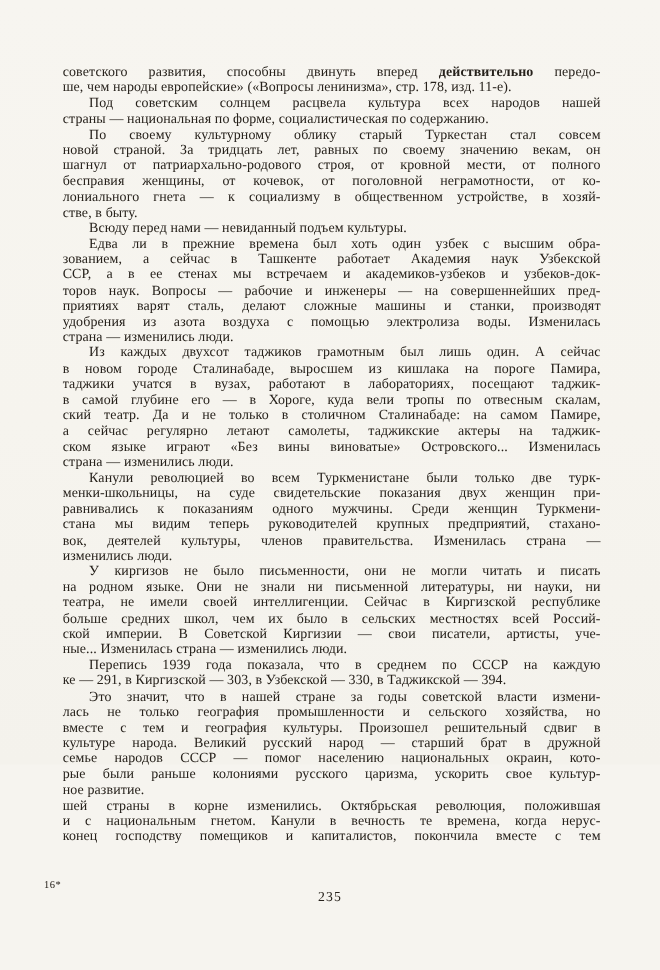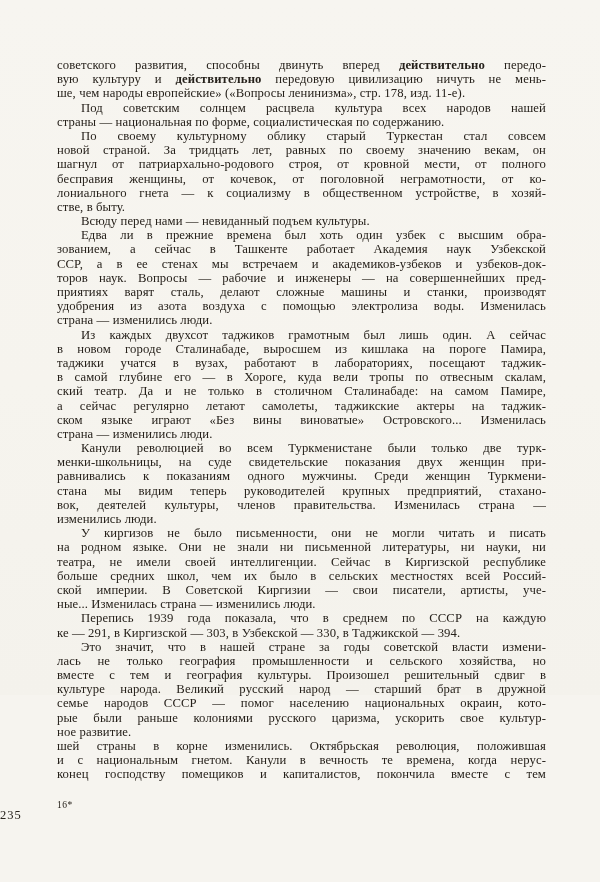--- a/index.html
+++ b/index.html
@@ -38,41 +38,41 @@
     text-align-last: left;
   }
   .line.indent {
     text-indent: 24px;
   }
   .bold {
     font-weight: bold;
   }
   .footer-sig {
     position: absolute;
-    left: 57px;
+    left: 40px;
     top: 800px;
     font-size: 9.5px;
     letter-spacing: 0.5px;
   }
   .footer-pagenum {
     position: absolute;
     left: 0;
     top: 808px;
     width: 600px;
+    text-align: center;
     font-size: 12.5px;
     letter-spacing: 1px;
   }
 </style>
 </head>
 <body>
 
 <div class="page">
   <main class="page-text">
       <div class="line"><span>советского развития, способны двинуть вперед </span><span class="bold">действительно</span><span> передо-</span></div>
-      <div class="line"><span>вую культуру и </span><span class="bold">действительно</span><span> передовую цивилизацию ничуть не мень-</span></div>
       <div class="line last"><span>ше, чем народы европейские» («Вопросы ленинизма», стр. 178, изд. 11-е).</span></div>
       <div class="line indent"><span>Под советским солнцем расцвела культура всех народов нашей</span></div>
       <div class="line last"><span>страны — национальная по форме, социалистическая по содержанию.</span></div>
       <div class="line indent"><span>По своему культурному облику старый Туркестан стал совсем</span></div>
       <div class="line"><span>новой страной. За тридцать лет, равных по своему значению векам, он</span></div>
       <div class="line"><span>шагнул от патриархально-родового строя, от кровной мести, от полного</span></div>
       <div class="line"><span>бесправия женщины, от кочевок, от поголовной неграмотности, от ко-</span></div>
       <div class="line"><span>лониального гнета — к социализму в общественном устройстве, в хозяй-</span></div>
       <div class="line last"><span>стве, в быту.</span></div>
       <div class="line last indent"><span>Всюду перед нами — невиданный подъем культуры.</span></div>

